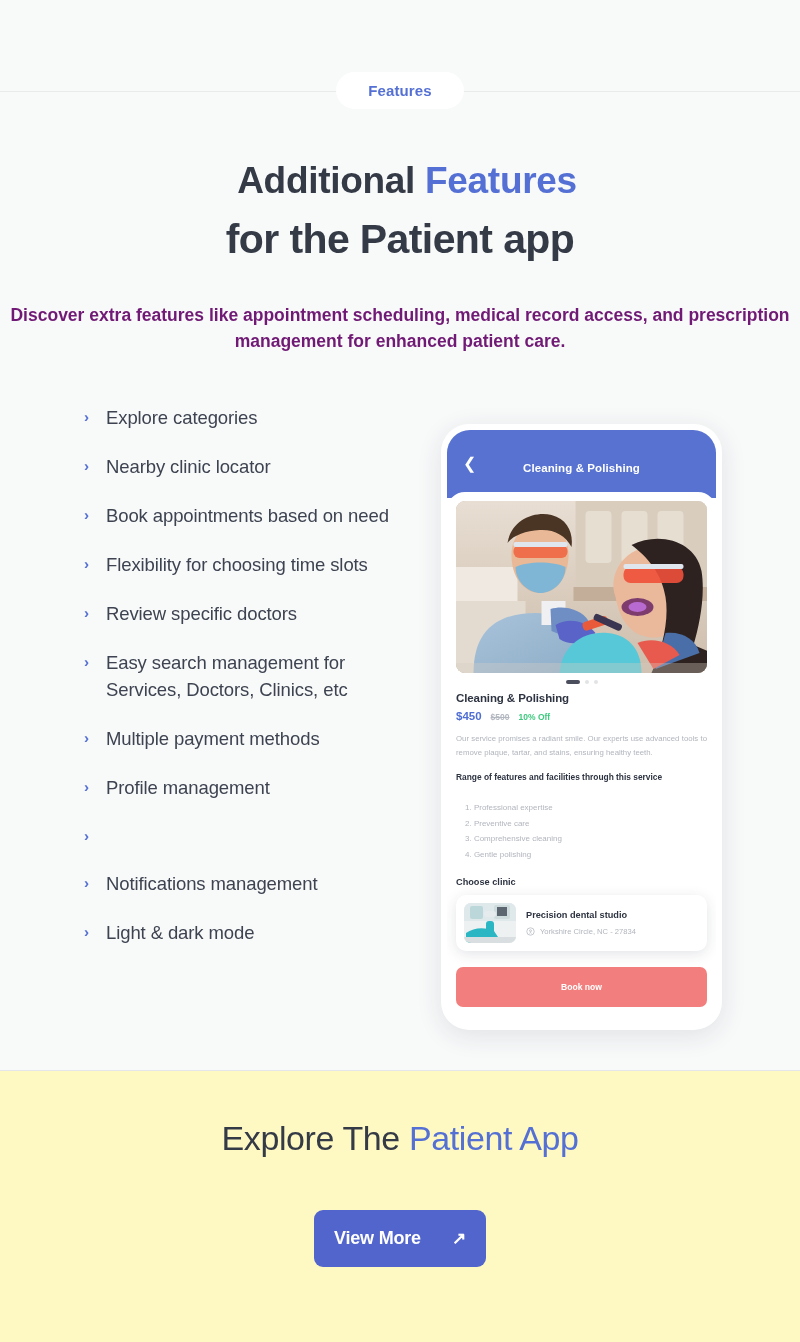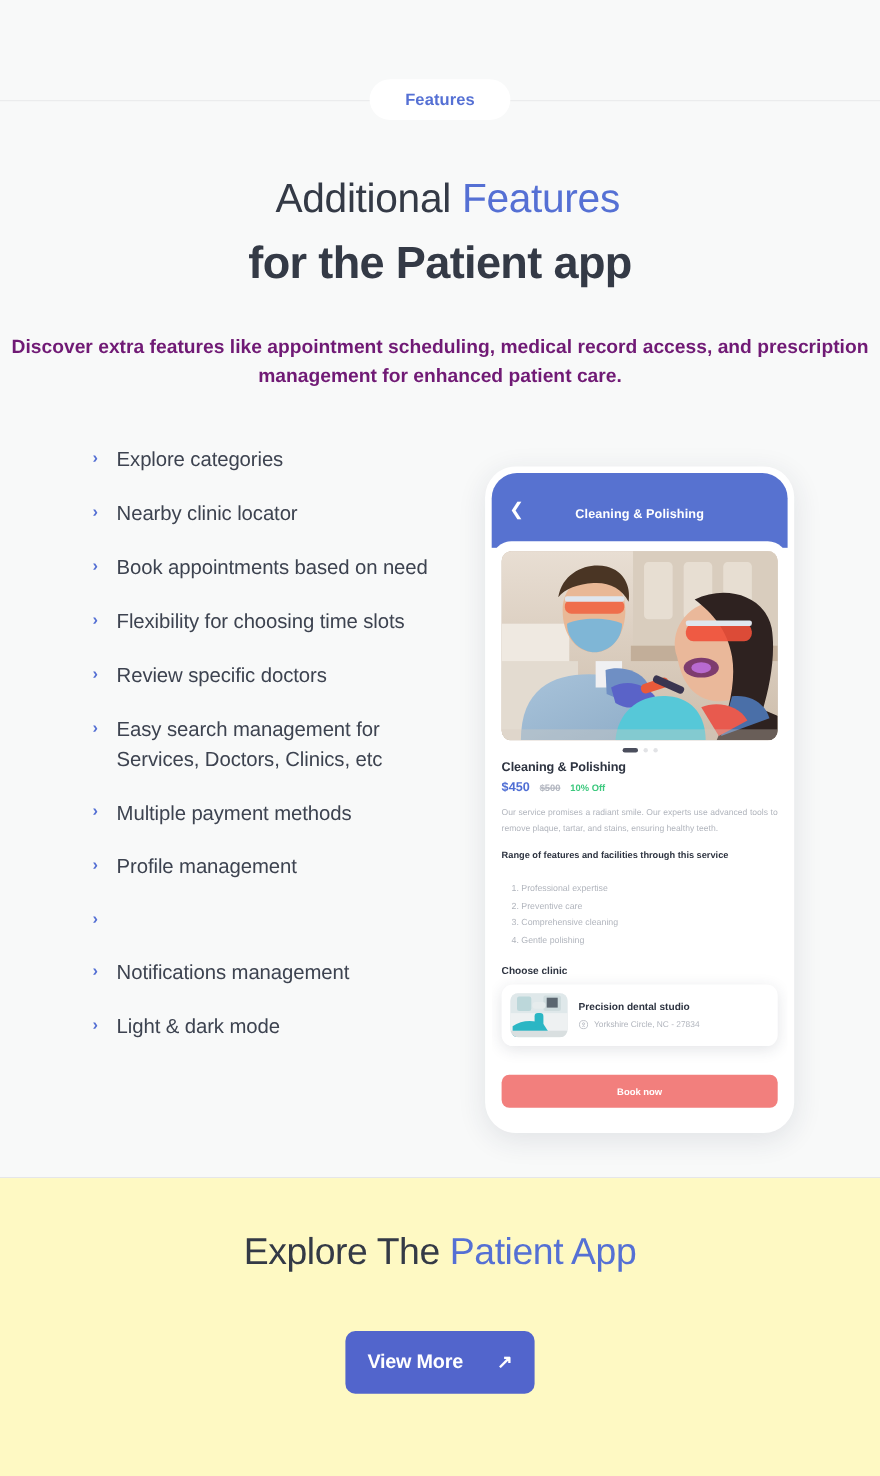--- a/index.html
+++ b/index.html
@@ -37,21 +37,21 @@
   }
 
   
   .hero {
     position: absolute;
     top: 160px; left: 0; right: 0;
     text-align: center;
   }
   .h-line1 {
     font-size: 37px;
-    font-weight: 400;
+    font-weight: 700;
     color: #343a46;
     letter-spacing: -.3px;
     line-height: 1.15;
     padding-left: 14px;
   }
   .h-line1 .accent { color: #5570d4; }
   .h-line2 {
     font-size: 41px;
     font-weight: 700;
     color: #343a46;
@@ -252,21 +252,21 @@
     margin-top: 7px;
   }
   .pin-icon { width: 9px; height: 9px; flex: 0 0 9px; color:#b6bac2; }
   .pin-icon svg { display:block; width:100%; height:100%; }
   .clinic-addr { font-size: 7.6px; color: #b1b5bd; }
 
   .book-btn {
     position: absolute;
     left: 9px; right: 9px;
     bottom: 17px;
-    height: 30px;
+    height: 40px;
     background: #f27f7d;
     border: none;
     border-radius: 7px;
     color: #ffffff;
     font-size: 8.6px;
     font-weight: 700;
     font-family: "Liberation Sans", sans-serif;
     display: flex;
     align-items: center;
     justify-content: center;

